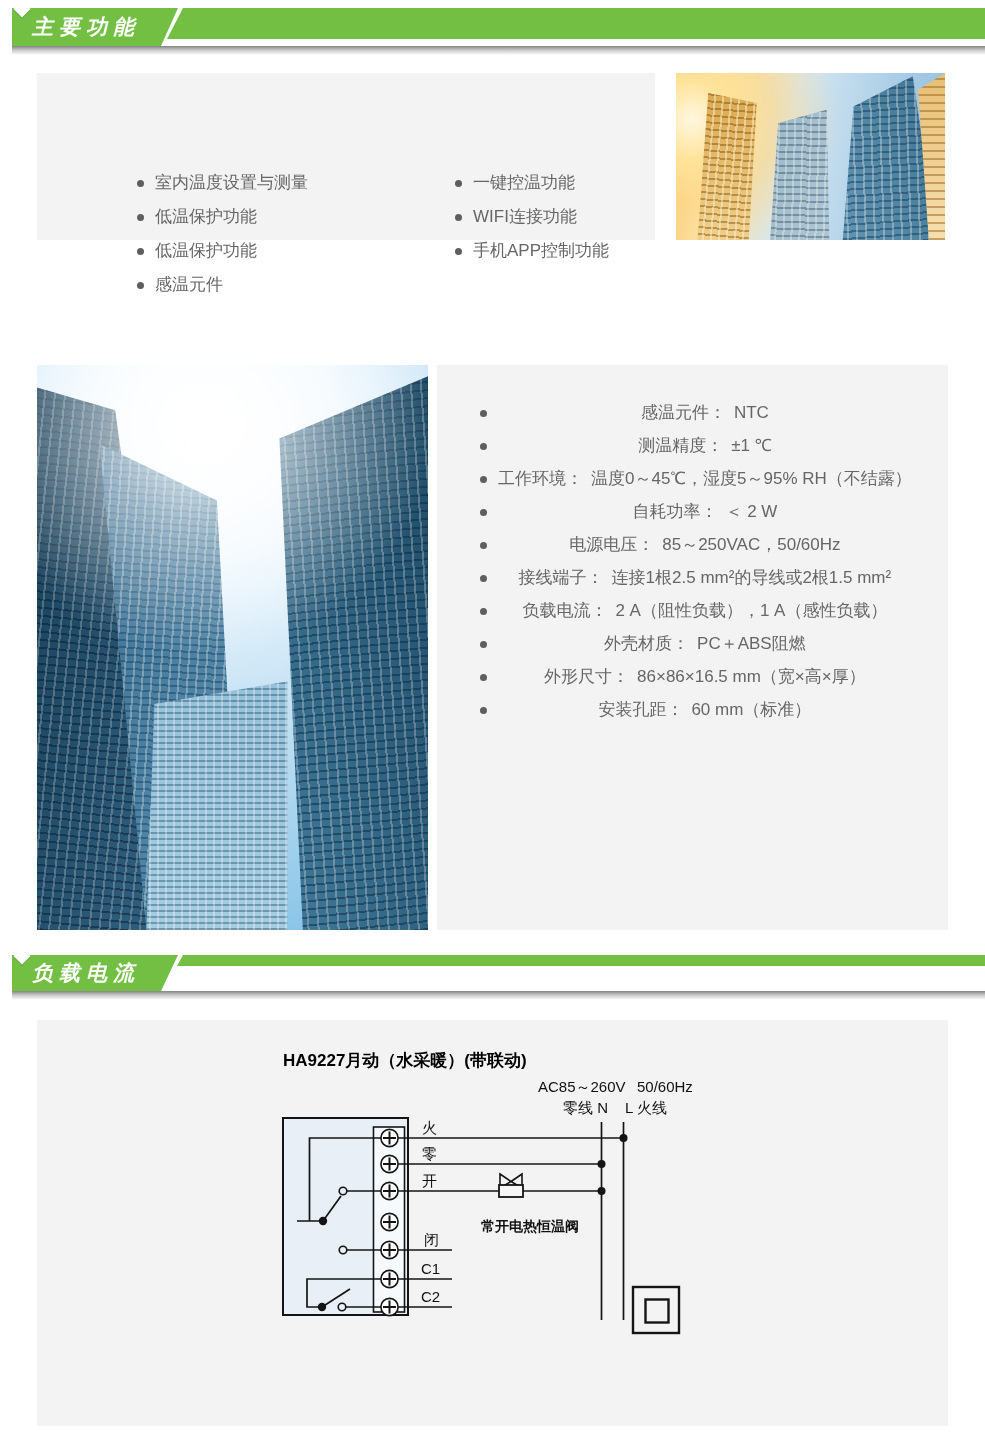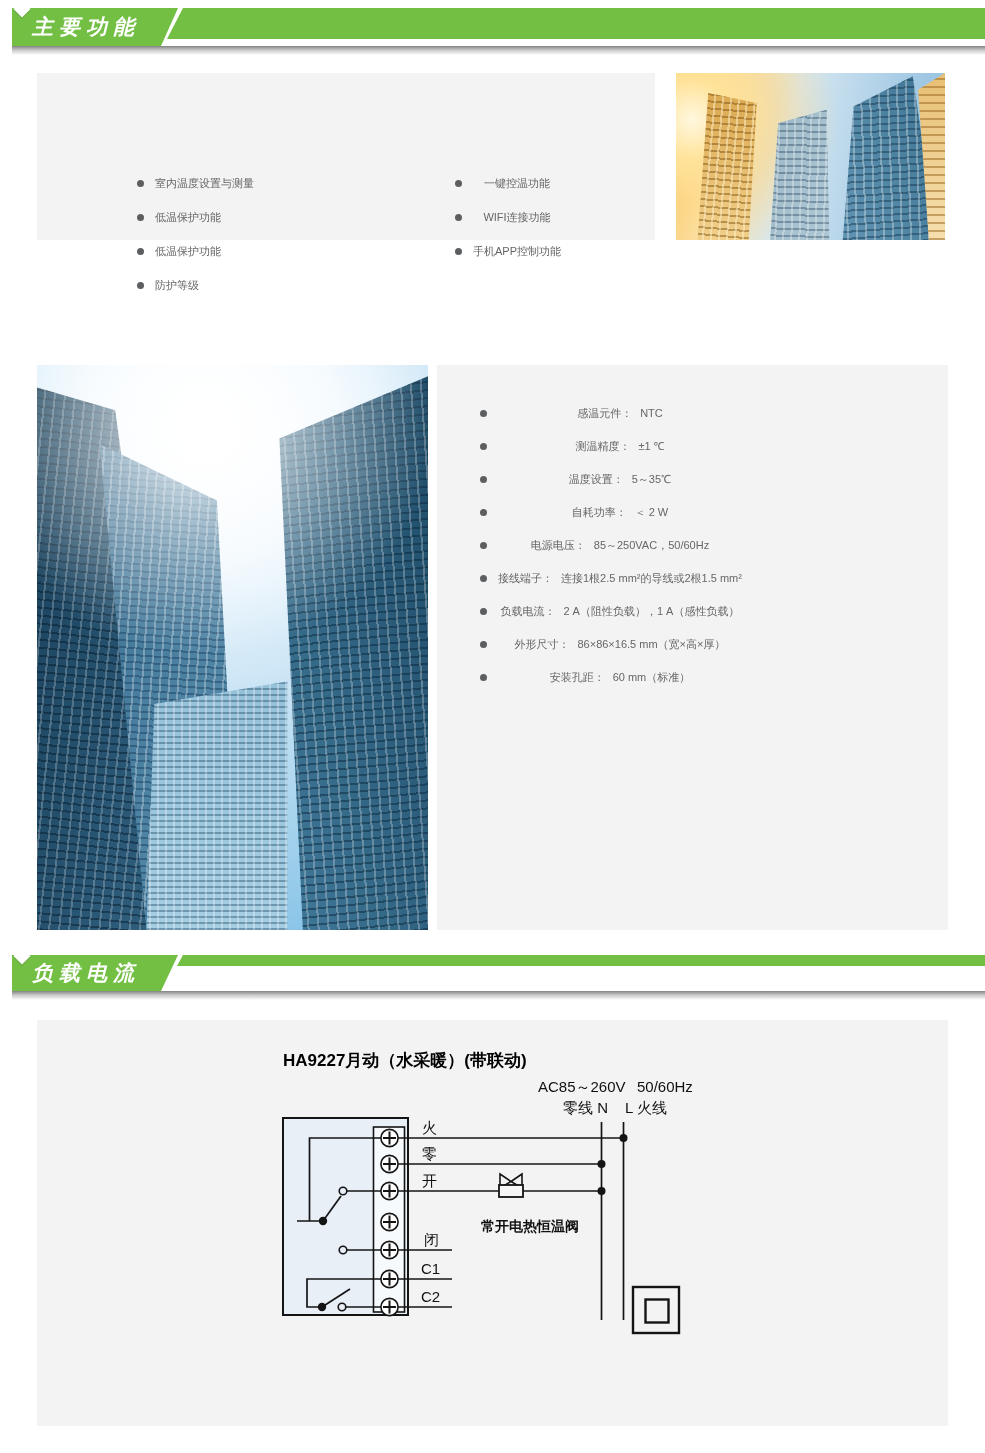--- a/index.html
+++ b/index.html
@@ -25,24 +25,24 @@
     transform:rotate(45deg);box-shadow:1px 1px 0 rgba(90,130,60,.35);}
 
   
   .graybox{position:absolute;background:#f3f3f3;}
   #features-box{left:37px;top:73px;width:618px;height:167px;}
   #specs-box{left:437px;top:365px;width:511px;height:565px;}
   #wiring-box{left:37px;top:1020px;width:911px;height:406px;}
 
   
   ul.blist{list-style:none;margin:0;padding:0;position:absolute;}
-  ul.blist li{position:relative;color:#666;font-size:11px;line-height:20px;padding-left:18px;margin-bottom:14px;white-space:nowrap;}
+  ul.blist li{position:relative;color:#666;font-size:17px;line-height:20px;padding-left:18px;margin-bottom:14px;white-space:nowrap;}
   ul.blist li::before{content:"";position:absolute;left:0;top:7px;width:7px;height:7px;border-radius:50%;background:#5d5e60;}
   #feat-left{left:100px;top:100px;}
-  #feat-right{left:418px;top:100px;text-align:center;}
+  #feat-right{left:418px;top:100px;}
   #spec-list{left:480px;top:403px;}
   #spec-list li{margin-bottom:13px;text-align:center;}
   .spec-label{margin-right:8px;}
 
   
   .photo{position:absolute;overflow:hidden;}
   #photo-top{left:676px;top:73px;width:269px;height:167px;
     background:radial-gradient(circle at 6% 28%,#fff7df 0%,#ffe39a 14%,rgba(255,214,130,.55) 30%,rgba(255,225,160,0) 52%),
                linear-gradient(100deg,#f6c468 0%,#fbe1a6 16%,#d7e8f2 42%,#a9cde6 75%,#8fbede 100%);}
   #photo-left{left:37px;top:365px;width:391px;height:565px;
@@ -100,21 +100,21 @@
     </div>
     <div class="banner-shadow"></div>
     <div class="banner-diamond"></div>
   </div>
 
   <div class="graybox" id="features-box">
     <ul class="blist" id="feat-left">
       <li>室内温度设置与测量</li>
       <li>低温保护功能</li>
       <li>低温保护功能</li>
-      <li>防护等级</li>
+      <li>感温元件</li>
     </ul>
     <ul class="blist" id="feat-right">
       <li>一键控温功能</li>
       <li>WIFI连接功能</li>
       <li>手机APP控制功能</li>
     </ul>
   </div>
 
   <div class="photo" id="photo-top">
     <div class="tower s-a"></div>
@@ -129,25 +129,26 @@
     <div class="tower t-b"></div>
     <div class="tower t-c"></div>
     <div class="tower t-d"></div>
     <div class="glare"></div>
   </div>
 
   <div class="graybox" id="specs-box"></div>
   <ul class="blist" id="spec-list">
     <li><span class="spec-label">感温元件：</span><span>NTC</span></li>
     <li><span class="spec-label">测温精度：</span><span>±1 ℃</span></li>
-    <li><span class="spec-label">温度设置：</span><span>5～35℃</span></li>
+    <li><span class="spec-label">工作环境：</span><span>温度0～45℃，湿度5～95% RH（不结露）</span></li>
     <li><span class="spec-label">自耗功率：</span><span>＜ 2 W</span></li>
     <li><span class="spec-label">电源电压：</span><span>85～250VAC，50/60Hz</span></li>
     <li><span class="spec-label">接线端子：</span><span>连接1根2.5 mm²的导线或2根1.5 mm²</span></li>
     <li><span class="spec-label">负载电流：</span><span>2 A（阻性负载），1 A（感性负载）</span></li>
+    <li><span class="spec-label">外壳材质：</span><span>PC＋ABS阻燃</span></li>
     <li><span class="spec-label">外形尺寸：</span><span>86×86×16.5 mm（宽×高×厚）</span></li>
     <li><span class="spec-label">安装孔距：</span><span>60 mm（标准）</span></li>
   </ul>
 
   <div class="banner b23" style="top:955px">
     <div class="banner-strip"></div>
     <div class="banner-block">
       <span>负载电流</span>
     </div>
     <div class="banner-shadow"></div>

